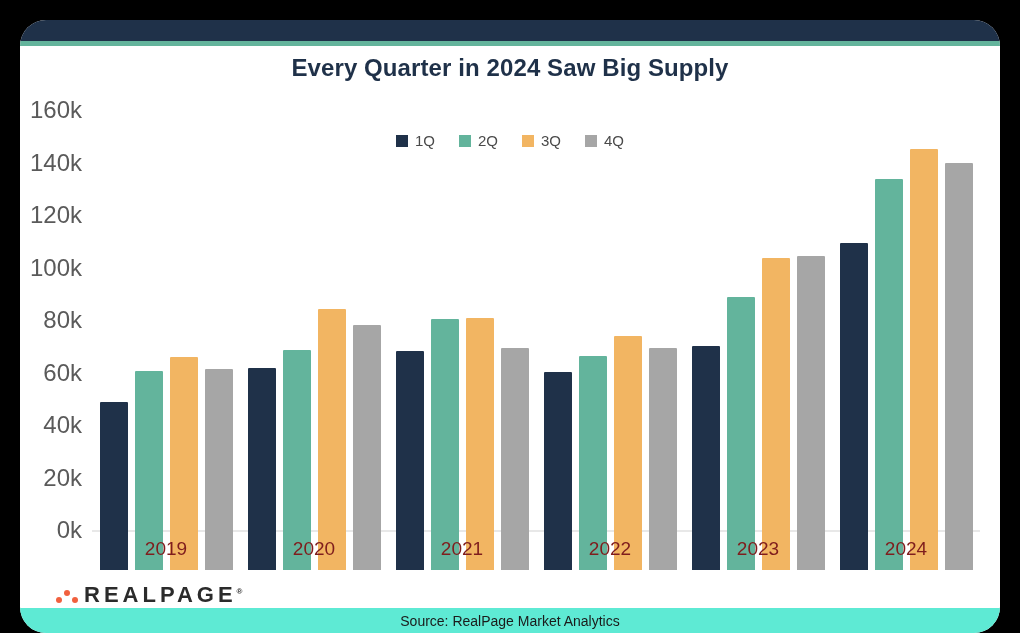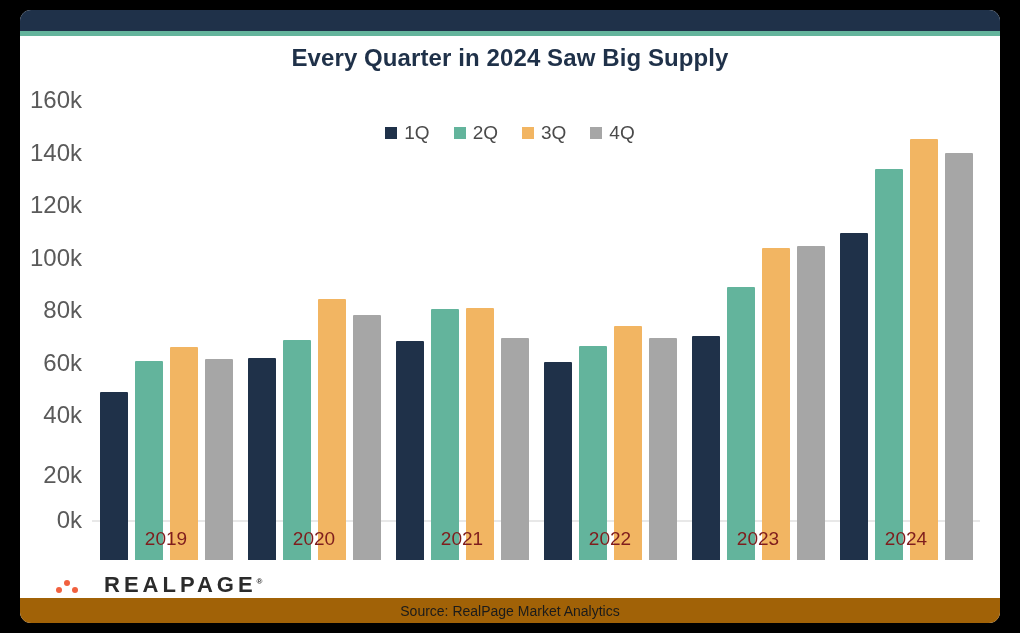--- a/index.html
+++ b/index.html
@@ -19,25 +19,25 @@
     left: 0; top: 0;
     width: 1020px;
     height: 633px;
     background: #000000;
   }
 
   
   .card {
     position: absolute;
     left: 20px;
-    top: 10px;
+    top: 20px;
     width: 980px;
     height: 613px;
     background: #ffffff;
-    border-radius: 11px;
+    border-radius: 26px;
     overflow: hidden;
   }
 
   .topbar {
     position: absolute;
     left: 0; top: 0;
     width: 980px;
     height: 21px;
     background: #1F3149;
   }
@@ -85,21 +85,21 @@
     display: flex;
     align-items: center;
     gap: 7px;
   }
   .legend-swatch {
     width: 12px;
     height: 12px;
     display: inline-block;
   }
   .legend-label {
-    font-size: 19px;
+    font-size: 15px;
     color: #4a4a4a;
   }
 
   
   .axis-y {
     position: absolute;
     left: 0;
     top: 0;
     width: 72px;
     height: 460px;
@@ -159,21 +159,21 @@
     white-space: nowrap;
   }
 
   
   .logo {
     position: absolute;
     left: 36px;
     top: 562px;
     display: flex;
     align-items: center;
-    gap: 24px;
+    gap: 4px;
     text-align: center;
   }
   .logo-dots {
     position: relative;
     width: 24px;
     height: 18px;
   }
   .logo-dots i {
     position: absolute;
     width: 6px;
@@ -197,21 +197,21 @@
     vertical-align: super;
     letter-spacing: 0;
   }
 
   .source-bar {
     position: absolute;
     left: 0;
     top: 588px;
     width: 980px;
     height: 25px;
-    background: #a16207;
+    background: #5eead4;
     display: flex;
     align-items: center;
     justify-content: center;
   }
   .source-text {
     font-size: 14px;
     color: #1b1b1b;
   }
 </style>
 </head>
@@ -247,21 +247,21 @@
         </div>
 
       <div class="axis-y" id="y-axis">
           <div class="ytick" style="top: 0px;">160k</div>
           <div class="ytick" style="top: 52.5px;">140k</div>
           <div class="ytick" style="top: 105px;">120k</div>
           <div class="ytick" style="top: 157.5px; margin-left: 6px;">100k</div>
           <div class="ytick" style="top: 210px;">80k</div>
           <div class="ytick" style="top: 262.5px;">60k</div>
           <div class="ytick" style="top: 315px;">40k</div>
-          <div class="ytick" style="top: 367.5px; margin-top: 7px;">20k</div>
+          <div class="ytick" style="top: 367.5px;">20k</div>
           <div class="ytick" style="top: 420px;">0k</div>
         </div>
 
       <div class="baseline" id="baseline" style="top: 420px;"></div>
 
       <div class="bars-area" id="bars-area">
           <div class="group" style="left: 0px; width: 148px;">
             <div class="bar" style="background: rgb(31, 49, 73); height: 168px;"></div>
             <div class="bar" style="background: rgb(99, 180, 156); height: 199.5px;"></div>
             <div class="bar" style="background: rgb(242, 181, 98); height: 212.625px;"></div>

